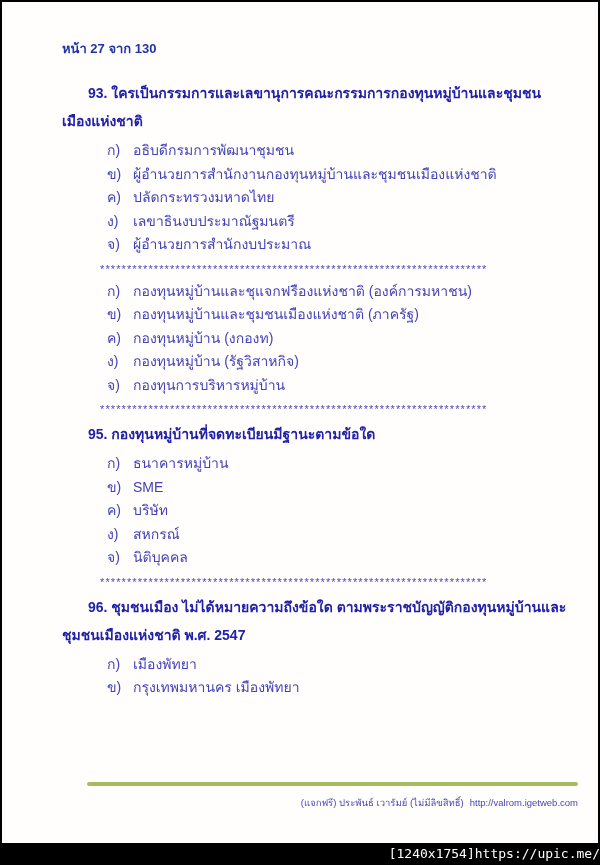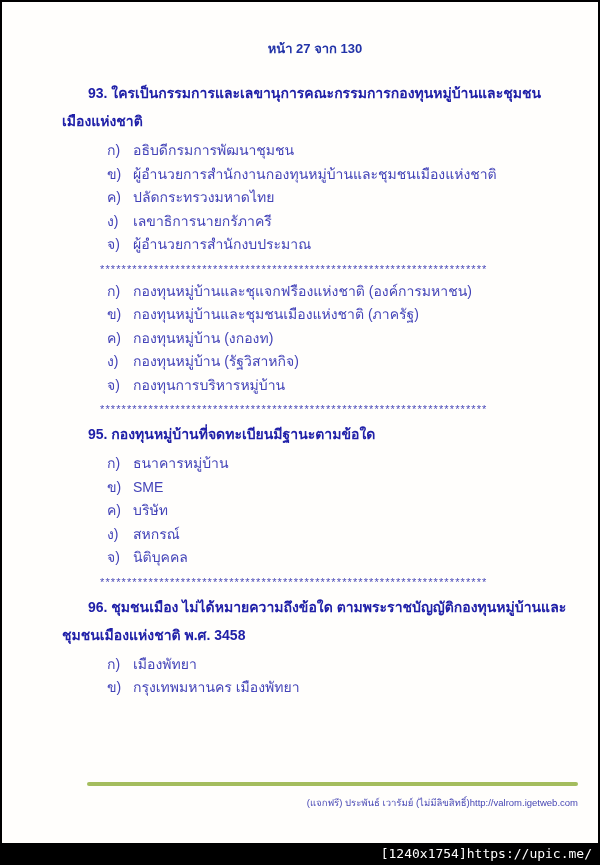--- a/index.html
+++ b/index.html
@@ -16,21 +16,21 @@
     background: #000;
   }
   .page {
     position: absolute;
     left: 2px; top: 2px; right: 2px;
     height: 841px;
     background: #fffefc;
     padding: 36px 28px 0 60px;
   }
   .page-header {
-    text-align: center;
+    text-align: left;
     font-size: 13px;
     font-weight: bold;
     color: #2233a8;
     margin-bottom: 20px;
     padding-right: 2px;
   }
   .question { margin-bottom: 2px; }
   .q-text {
     color: #2020a8;
     font-weight: bold;
@@ -73,32 +73,31 @@
     margin-right: 20px;
     border-radius: 2px;
   }
   .credit {
     text-align: right;
     margin-right: 20px;
     margin-top: 9px;
     font-size: 9.5px;
     color: #4646b4;
   }
-  .credit .url { }
+  .credit .url { margin-left: 6px; }
   .bottom-bar {
     position: absolute;
     left: 0; right: 0; bottom: 0;
     height: 22px;
     background: #000;
     color: #fff;
     font-family: "DejaVu Sans Mono", monospace;
     font-size: 13px;
     line-height: 22px;
     text-align: right;
-    padding-right: 8px;
   }
 </style>
 </head>
 <body>
 
 <div class="viewer">
   <div class="page">
 
     <div class="page-header">หน้า 27 จาก 130</div>
 
@@ -112,21 +111,21 @@
         <div class="option">
             <span class="okey">ข)</span>
             <span class="otext">ผู้อำนวยการสำนักงานกองทุนหมู่บ้านและชุมชนเมืองแห่งชาติ</span>
           </div>
         <div class="option">
             <span class="okey">ค)</span>
             <span class="otext">ปลัดกระทรวงมหาดไทย</span>
           </div>
         <div class="option">
             <span class="okey">ง)</span>
-            <span class="otext">เลขาธิการนายกรัภาครี</span>
+            <span class="otext">เลขาธินงบประมาณัฐมนตรี</span>
           </div>
         <div class="option">
             <span class="okey">จ)</span>
             <span class="otext">ผู้อำนวยการสำนักงบประมาณ</span>
           </div>
       </div>
       <div class="separator">************************************************************************</div>
     </section>
 
     <section class="question">
@@ -176,21 +175,21 @@
           </div>
         <div class="option">
             <span class="okey">จ)</span>
             <span class="otext">นิติบุคคล</span>
           </div>
       </div>
       <div class="separator">************************************************************************</div>
     </section>
 
     <section class="question">
-      <p class="q-text"><span>96.</span> <span>ชุมชนเมือง ไม่ได้หมายความถึงข้อใด ตามพระราชบัญญัติกองทุนหมู่บ้านและชุมชนเมืองแห่งชาติ พ.ศ. 3458</span></p>
+      <p class="q-text"><span>96.</span> <span>ชุมชนเมือง ไม่ได้หมายความถึงข้อใด ตามพระราชบัญญัติกองทุนหมู่บ้านและชุมชนเมืองแห่งชาติ พ.ศ. 2547</span></p>
       <div class="options">
         <div class="option">
             <span class="okey">ก)</span>
             <span class="otext">เมืองพัทยา</span>
           </div>
         <div class="option">
             <span class="okey">ข)</span>
             <span class="otext">กรุงเทพมหานคร เมืองพัทยา</span>
           </div>
       </div>

